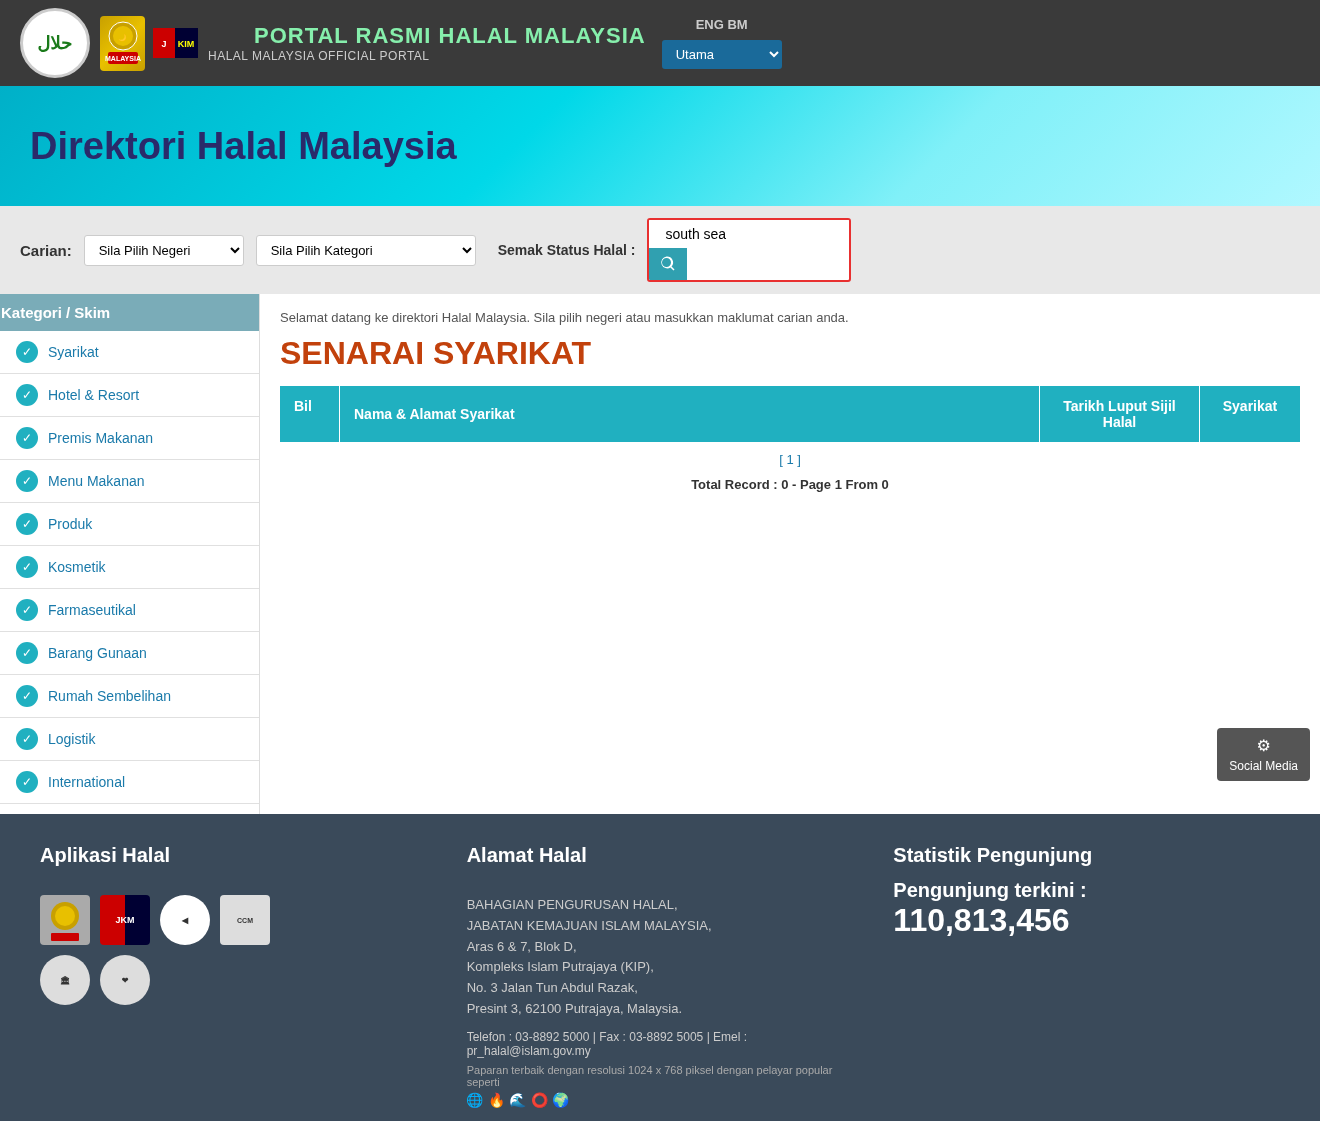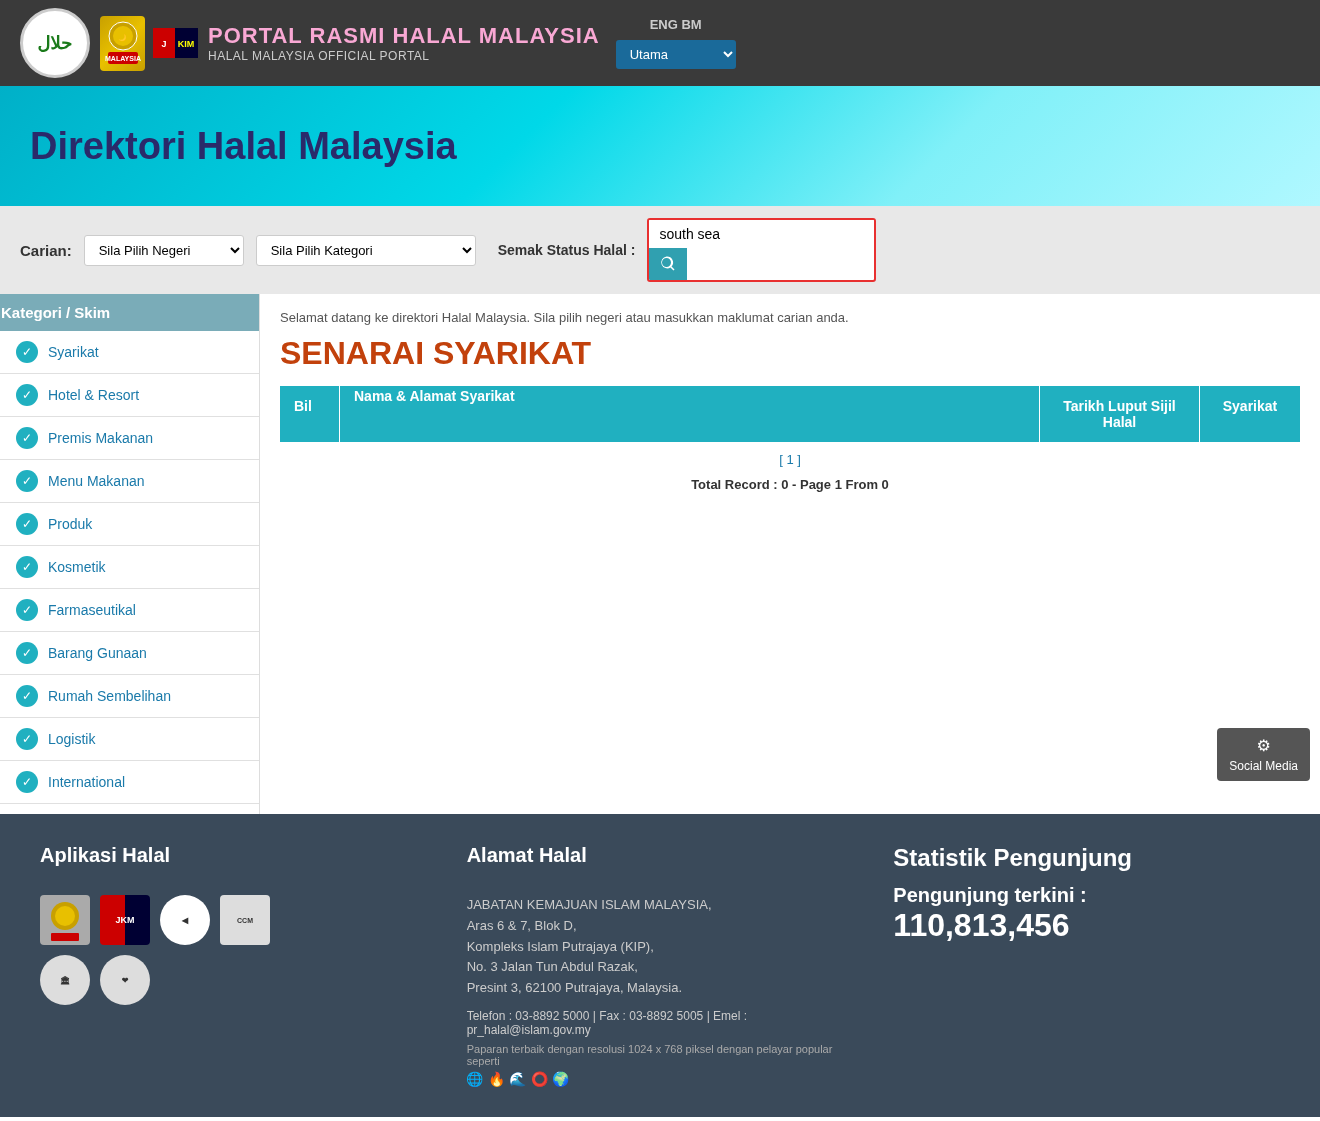--- a/index.html
+++ b/index.html
@@ -41,24 +41,25 @@
     .jakim-logo {
       width: 45px; height: 30px;
       background: linear-gradient(to right, #c00 50%, #005 50%);
       display: flex; align-items: center; justify-content: center;
       font-size: 9px; color: #fff; font-weight: bold; border-radius: 2px;
     }
     .header-title-block {
       flex: 1;
     }
     .header-title-main {
-      color: #f9a8d4;
+      color: #86efac;
       font-size: 22px;
       font-weight: bold;
       letter-spacing: 1px;
+      margin-left: 46px;
     }
     .header-title-sub {
       color: #ccc;
       font-size: 12px;
       letter-spacing: 0.5px;
     }
     .header-lang-nav {
       display: flex;
       align-items: center;
       gap: 8px;
@@ -129,23 +130,23 @@
     .semak-input-wrap {
       display: flex;
       align-items: center;
       border: 2px solid #e83030;
       border-radius: 3px;
       overflow: hidden;
       background: #fff;
     }
     .semak-input {
       border: none;
-      padding: 6px 10px;
-      font-size: 14px;
-      width: 225px;
+      padding: 6px 16px;
+      font-size: 14px;
+      width: 200px;
       outline: none;
     }
     .semak-btn {
       background: #30a0b0;
       border: none;
       padding: 7px 10px;
       cursor: pointer;
       display: flex; align-items: center; justify-content: center;
     }
     .search-icon-svg {
@@ -220,21 +221,21 @@
       font-weight: bold;
       font-size: 14px;
       padding: 12px 14px;
       border-right: 1px solid #fff;
     }
     .th-nama {
       flex: 1;
       color: #fff;
       font-weight: bold;
       font-size: 14px;
-      padding: 2px 14px;
+      padding: 20px 14px;
       border-right: 1px solid #fff;
     }
     .th-tarikh {
       width: 160px;
       color: #fff;
       font-weight: bold;
       font-size: 14px;
       padding: 12px 14px;
       border-right: 1px solid #fff;
       text-align: center;
@@ -288,21 +289,21 @@
     .footer-logo-circle {
       width: 50px; height: 50px;
       background: #fff;
       border-radius: 50%;
       display: flex; align-items: center; justify-content: center;
       font-size: 9px; color: #333; font-weight: bold;
     }
     .footer-address { font-size: 13px; line-height: 1.6; color: #ccc; }
     .footer-contact { font-size: 12px; color: #ccc; margin-top: 10px; }
     .footer-note { font-size: 11px; color: #aaa; margin-top: 6px; }
-    .footer-stat-title { font-size: 24px; font-weight: bold; margin-bottom: 12px; }
+    .footer-stat-title { font-size: 20px; font-weight: bold; margin-bottom: 12px; }
     .footer-visitor-label { font-size: 20px; font-weight: bold; margin-top: 10px; }
     .footer-visitor-count { font-size: 32px; font-weight: bold; color: #fff; }
 
     .social-media-badge {
       position: fixed;
       right: 10px;
       bottom: 340px;
       background: #555;
       color: #fff;
       padding: 8px 12px;
@@ -492,20 +493,21 @@
       </div>
       <div class="footer-logo-circle" style="background:#ddd;">
         <span style="font-size:8px;">❤</span>
       </div>
     </div>
   </div>
 
   <div class="footer-col">
     <div class="footer-title">Alamat Halal</div>
     <div class="footer-address">
+      <div>BAHAGIAN PENGURUSAN HALAL,</div>
       <div>JABATAN KEMAJUAN ISLAM MALAYSIA,</div>
       <div>Aras 6 &amp; 7, Blok D,</div>
       <div>Kompleks Islam Putrajaya (KIP),</div>
       <div>No. 3 Jalan Tun Abdul Razak,</div>
       <div>Presint 3, 62100 Putrajaya, Malaysia.</div>
     </div>
     <div class="footer-contact">Telefon : 03-8892 5000 | Fax : 03-8892 5005 | Emel : pr_halal@islam.gov.my</div>
     <div class="footer-note">Paparan terbaik dengan resolusi 1024 x 768 piksel dengan pelayar popular seperti</div>
     <div style="display:flex;gap:4px;margin-top:4px;">
       <span style="font-size:14px;">🌐</span>

